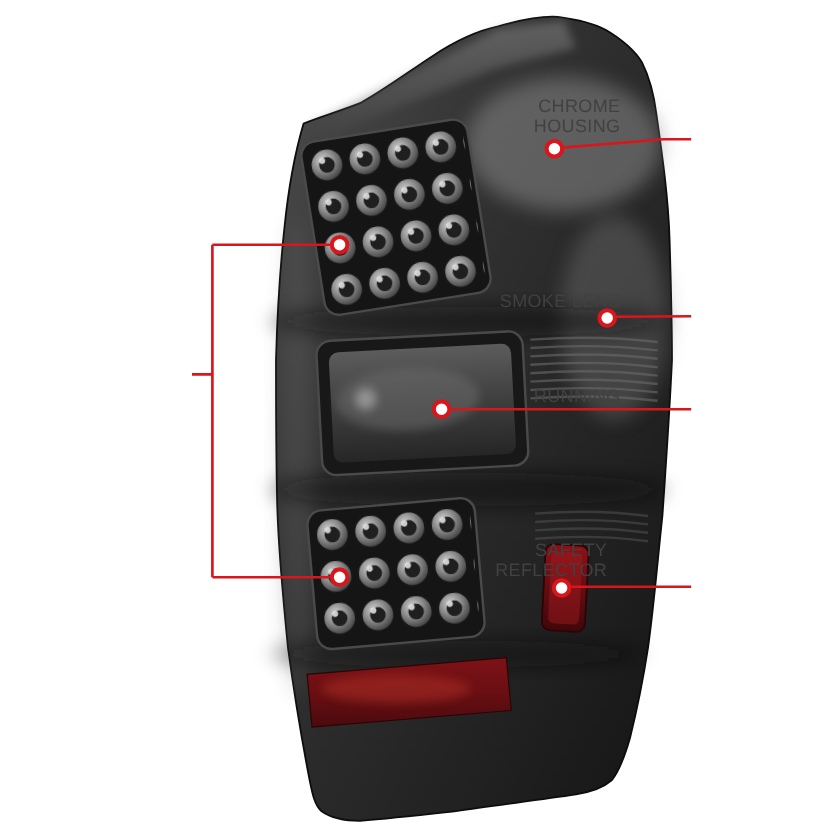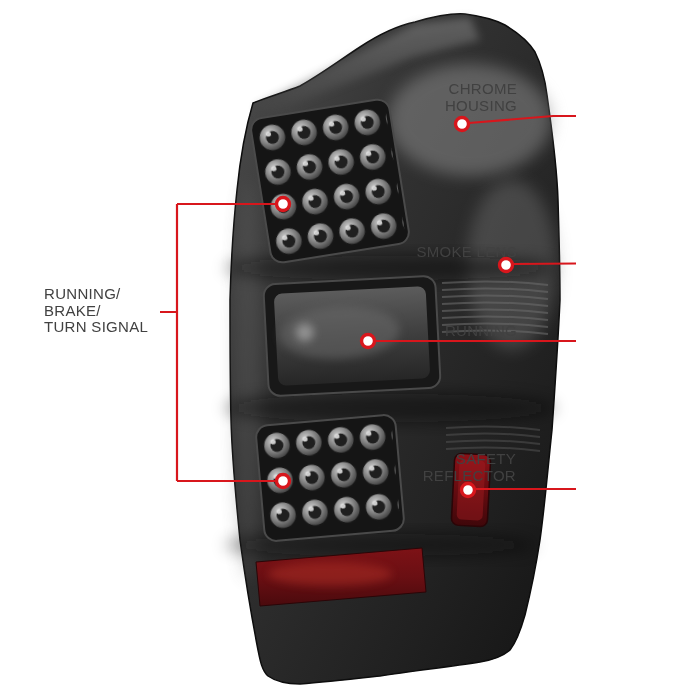--- a/index.html
+++ b/index.html
@@ -161,20 +161,17 @@
     </g>
   </svg>
 
   <div class="label right" style="right:59px; top:81px;">CHROME
 HOUSING</div>
 
   <div class="label right" style="right:59px; top:244px;">SMOKE LENS</div>
 
   <div class="label right" style="right:59px; top:323px;">RUNNING</div>
 
-  <div class="label right" style="right:60px; top:451px;text-align:right;">SAFETY
+  <div class="label right" style="right:70px; top:451px;text-align:right;">SAFETY
 REFLECTOR</div>
 
-  <div class="label" style="left:44px; top:286px;">RUNNING/
-BRAKE/
-TURN SIGNAL</div>
 
 </div>
 
 </body></html>

